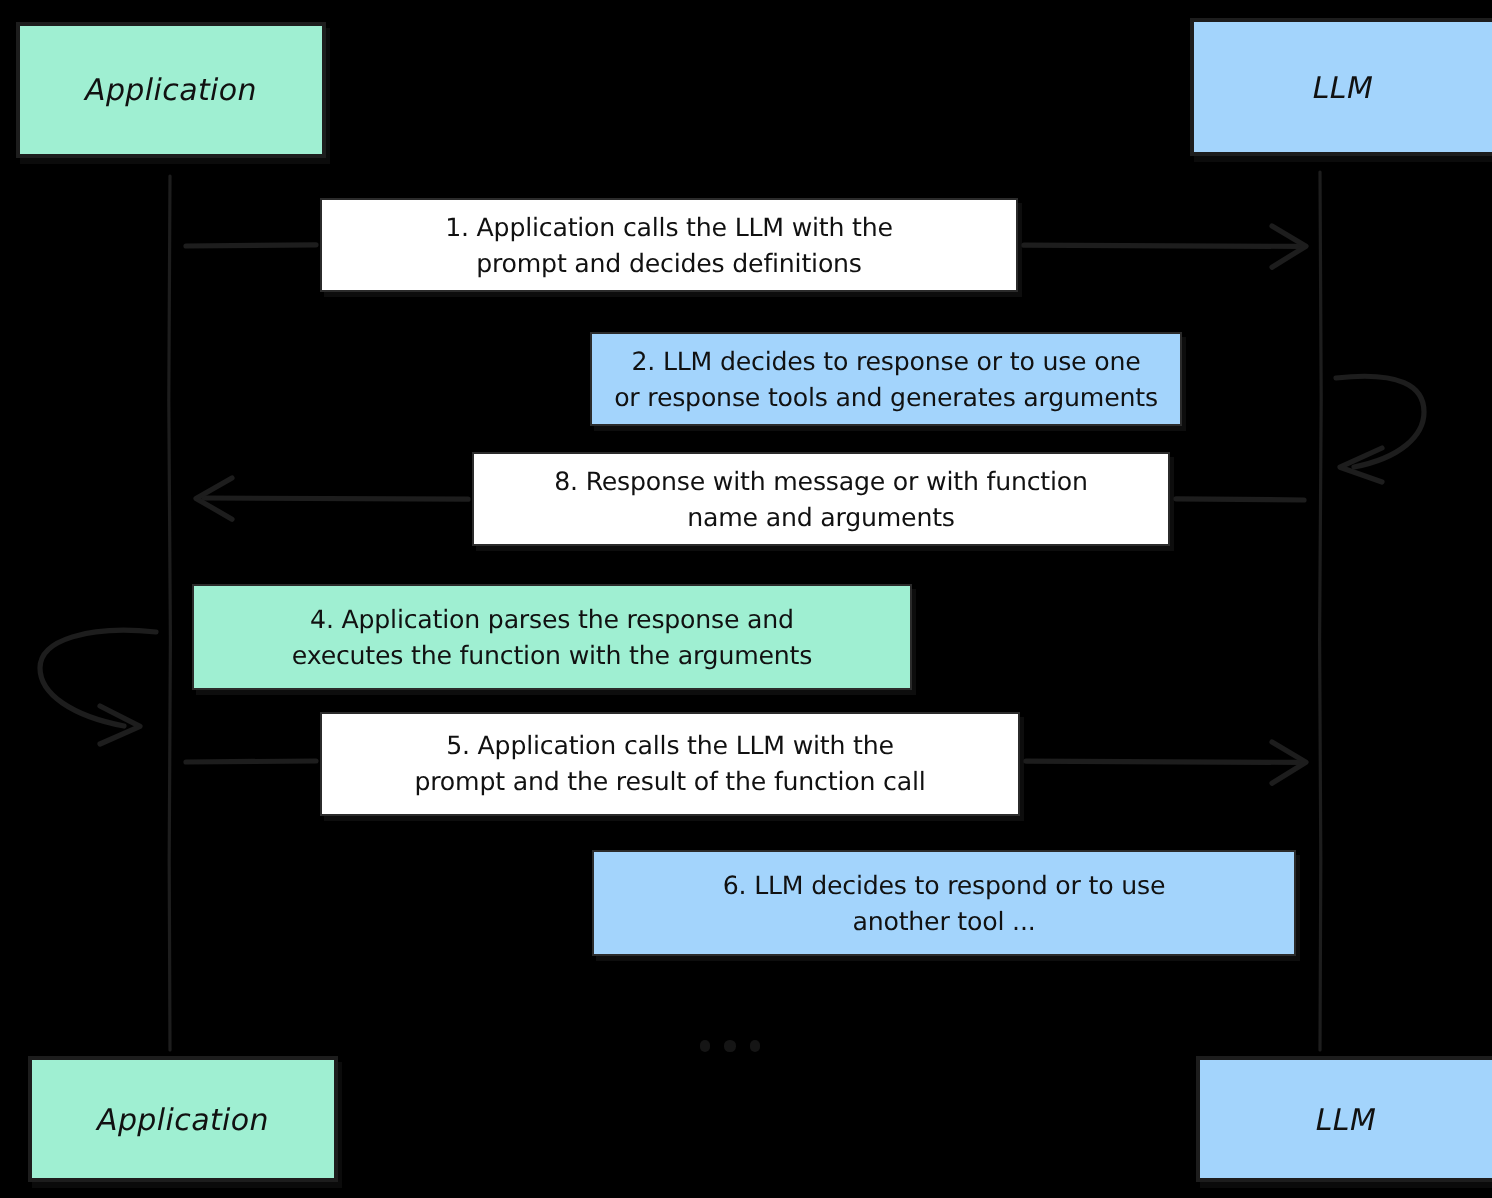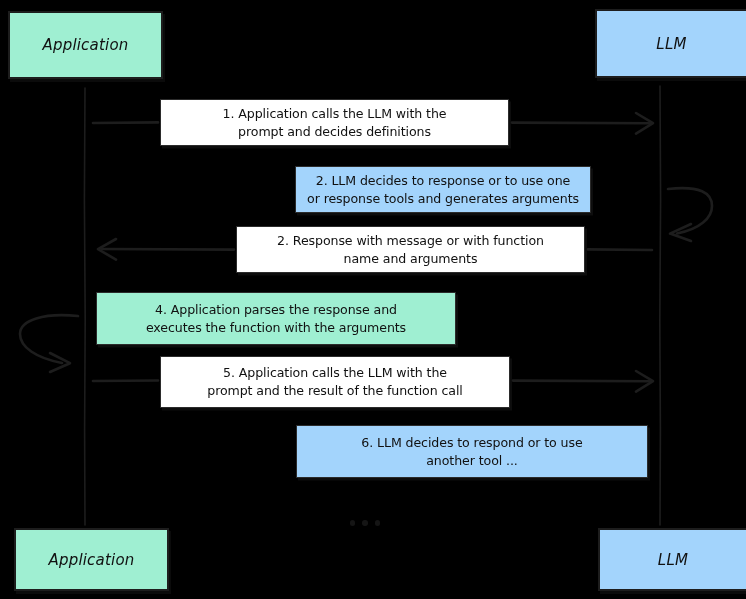--- a/index.html
+++ b/index.html
@@ -150,21 +150,21 @@
 
   <div class="msg m-blue" id="msg-2">
     <span class="mtext">
       <span>2. LLM decides to response or to use one</span><br>
       <span>or response tools and generates arguments</span>
     </span>
   </div>
 
   <div class="msg m-white" id="msg-3">
     <span class="mtext">
-      <span>2. Response with message or with function</span><br>
+      <span>8. Response with message or with function</span><br>
       <span>name and arguments</span>
     </span>
   </div>
 
   <div class="msg m-green" id="msg-4">
     <span class="mtext">
       <span>4. Application parses the response and</span><br>
       <span>executes the function with the arguments</span>
     </span>
   </div>

